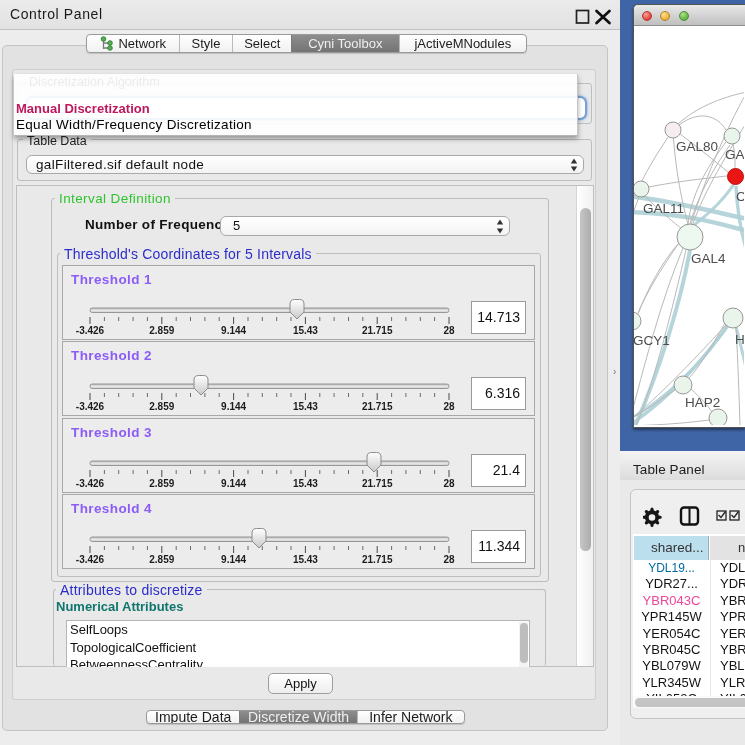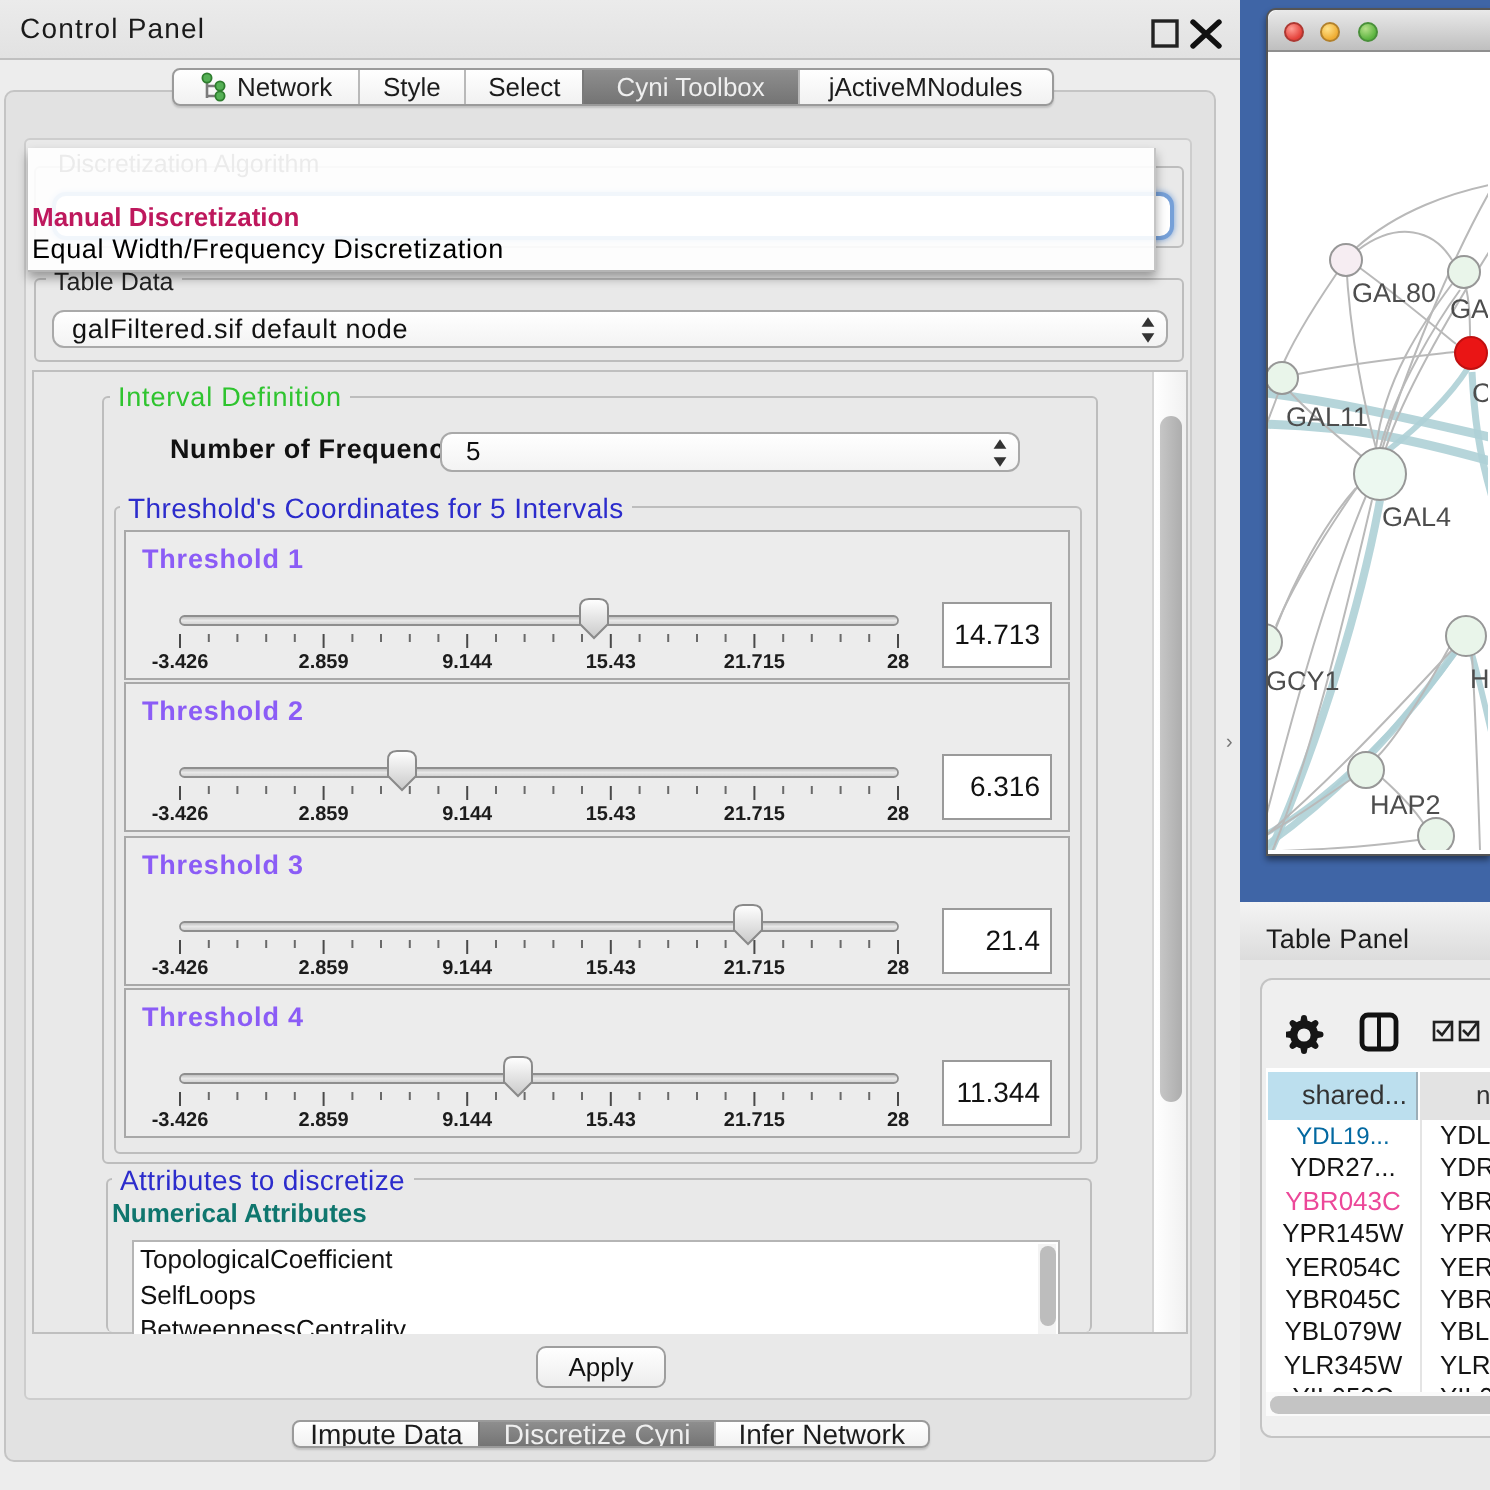--- a/index.html
+++ b/index.html
@@ -294,22 +294,22 @@
       <text x="386.0" y="68" font-size="10" font-weight="bold" fill="#1c1c1c" text-anchor="middle">28</text>
     <path d="M 189 38 q 0 -4.5 4.5 -4.5 h 5 q 4.5 0 4.5 4.5 v 8 l -7 7 l -7 -7 z" fill="url(#thg494)" stroke="#8a8a8a" stroke-width="1"></path>
   </svg>
   <div class="valbox">11.344</div>
 </div>
 
 <div class="abs grp" style="left:53px; top:589px; width:493px; height:77px; border-bottom:none;"></div>
 <div class="grptitle" style="left:56px; top:582px; color:#2c2ccc; font-size:14px; letter-spacing:0.2px;">Attributes to discretize</div>
 <div class="abs bold" style="left:56px; top:599px; font-size:13px; color:#0f766e;">Numerical Attributes</div>
 <div class="abs" style="left:66px; top:620px; width:464px; height:47px; background:#fff; border:1px solid #b5b5b5; border-bottom:none; overflow:hidden; font-size:13px; color:#111;">
+  <div style="padding-left:3px; line-height:17.5px;">SelfLoops</div>
   <div style="padding-left:3px; line-height:17.5px;">TopologicalCoefficient</div>
-  <div style="padding-left:3px; line-height:17.5px;">SelfLoops</div>
   <div style="padding-left:3px; line-height:17.5px;">BetweennessCentrality</div>
   <div style="position:absolute; right:1px; top:1px; width:9px; height:45px; background:#f3f3f3;"></div>
   <div style="position:absolute; right:1.5px; top:2px; width:8px; height:40px; background:#bdbdbd; border-radius:4px;"></div>
 </div>
 
 <div class="abs" style="left:268px; top:673px; width:65px; height:21px; background:linear-gradient(#ffffff,#ededed); border:1px solid #9e9e9e; border-radius:5px; text-align:center; font-size:13px; line-height:19px; color:#111;">Apply</div>
 
 <div class="abs seg tabtop">
   <div style="width:92px;"><svg width="15" height="17" viewBox="0 0 15 17" style="margin-right:4px;">
         <path d="M4.5 5 L4.5 14 M4.5 8 L10.5 8 M4.5 13 L10.5 13" stroke="#7a7a7a" stroke-width="1.3" fill="none"></path>
@@ -318,21 +318,21 @@
         <circle cx="11" cy="13" r="2.3" fill="#55b055" stroke="#2e7d2e" stroke-width="0.9"></circle>
       </svg>Network</div>
   <div style="width:54px;">Style</div>
   <div style="width:59px;">Select</div>
   <div class="sel" style="width:108px;">Cyni Toolbox</div>
   <div style="width:128px;">jActiveMNodules</div>
 </div>
 
 <div class="abs seg tabbot">
   <div style="width:93px;">Impute Data</div>
-  <div class="sel" style="width:118px;">Discretize Cyni</div>
+  <div class="sel" style="width:118px;">Discretize Width</div>
   <div style="width:108px;">Infer Network</div>
 </div>
 
 <div class="abs" style="left:613px; top:366px; font-size:10px; color:#777;">›</div>
 
 <div class="abs" style="left:620px; top:0; width:125px; height:451px; background:#3f65a6;"></div>
 
 <div class="abs" style="left:633px; top:4px; width:112px; height:424px; border:1px solid #555; border-right:none; border-radius:5px 0 0 0; box-shadow:0 2px 3px rgba(0,0,0,0.45); background:#fff;">
   <div style="height:21px; background:linear-gradient(#e9e9e9,#bfbfbf); border-bottom:1px solid #8f8f8f; border-radius:5px 0 0 0; position:relative;">
     <div style="position:absolute; left:8px; top:6px; width:10px; height:10px; border-radius:50%; background:radial-gradient(circle at 35% 30%, #ff9d94, #e4413a 70%); border:0.5px solid #ad3832;"></div>

